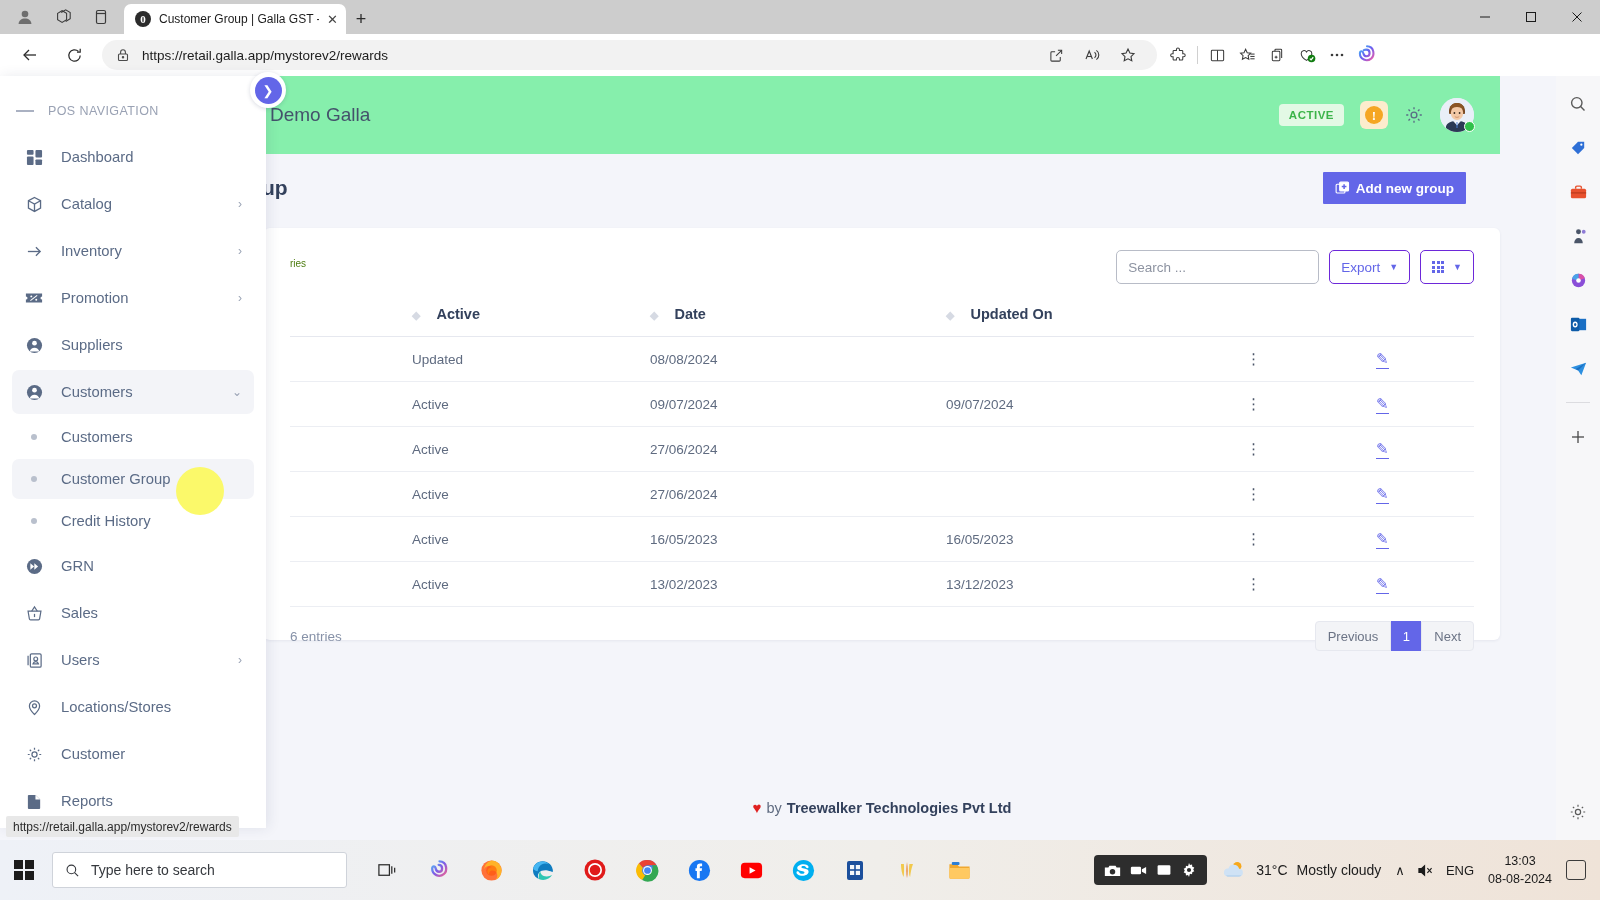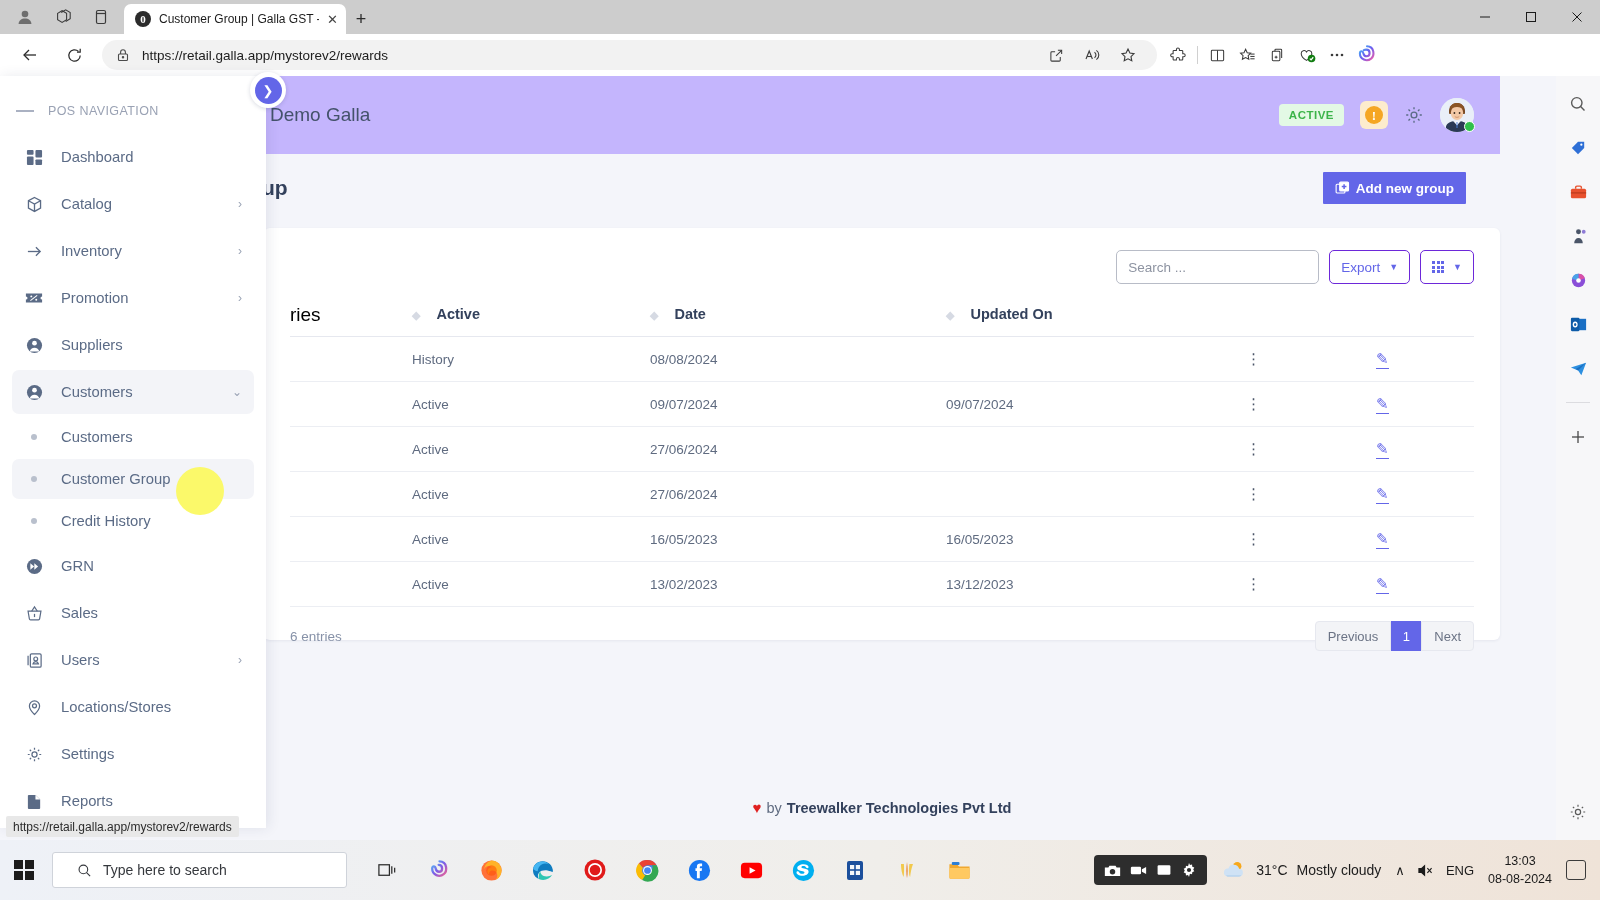--- a/index.html
+++ b/index.html
@@ -72,21 +72,21 @@
 
   
   .page {
     position: absolute; top: 76px; left: 0; width: 1556px; height: 764px;
     background: #f4f5fa; overflow: hidden;
   }
 
   
   .app-header {
     position: absolute; top: 0; left: 264px; width: 1236px; height: 78px;
-    background: #c4b5fd; display:flex; align-items:center; padding: 0 26px 0 0;
+    background: #86efac; display:flex; align-items:center; padding: 0 26px 0 0;
   }
   .store-title {
     font-size: 19px; color: #44526b; font-weight: 400; padding-left: 6px;
   }
   .hdr-right { margin-left:auto; display:flex; align-items:center; gap: 16px; }
   .badge-active {
     background: #e3f9e5; color: #3cb44a; font-size: 11.5px; font-weight: 700;
     letter-spacing: .5px; padding: 5px 10px; border-radius: 4px;
   }
   .warn-box {
@@ -120,21 +120,21 @@
     height: 32px; padding: 0 12px; font-size: 13.5px; font-weight:700;
     display:flex; align-items:center; gap: 6px; font-family: "Liberation Sans", sans-serif;
   }
 
   
   .card {
     position: absolute; top: 152px; left: 264px; width: 1236px; height: 412px;
     background: #ffffff; border-radius: 6px; box-shadow: 0 1px 3px rgba(30,40,80,.07);
   }
   .card-top { display:flex; align-items:flex-start; padding: 22px 26px 0 26px; height: 72px; }
-  .entries-label { font-size: 19px; color:#000000; padding-top: 8px; margin-top: 46px; }
+  .entries-label { font-size: 10px; color:#4d7c0f; padding-top: 8px; }
   .card-tools { margin-left:auto; display:flex; align-items:center; gap: 10px; }
   .search-input {
     width: 203px; height: 34px; border: 1px solid #b8bcc7; border-radius: 5px;
     padding: 0 11px; font-size: 13.5px; color:#33415c; outline:none;
     font-family: "Liberation Sans", sans-serif; background:#fff;
   }
   .search-input::placeholder { color:#8d93a1; }
   .btn-outline {
     height: 34px; border: 1px solid #6d28d9; border-radius: 5px; background:#fff;
     color:#6366e8; font-size: 13.5px; display:flex; align-items:center; gap: 9px;
@@ -238,21 +238,21 @@
   .taskbar {
     position:absolute; left:0; bottom:0; width: 1600px; height: 60px;
     background: linear-gradient(90deg,#eef1f7 0%,#f0eeea 55%,#efe3d8 100%);
     display:flex; align-items:center;
   }
   .start-btn { width: 48px; height: 60px; display:flex; align-items:center; justify-content:center; }
   .start-glyph { display:grid; grid-template-columns: repeat(2, 9px); grid-template-rows: repeat(2, 9px); gap: 2px; }
   .start-glyph i { background:#1b1b1b; display:block; width:9px; height:9px; }
   .tb-search {
     width: 295px; height: 36px; background:#fff; border:1px solid #cfd3da; border-radius: 3px;
-    display:flex; align-items:center; gap: 11px; padding: 0 24px; margin-left: 4px;
+    display:flex; align-items:center; gap: 11px; padding: 0 12px; margin-left: 4px;
   }
   .tb-search span { font-size: 14px; color:#35383d; }
   .tb-apps { display:flex; align-items:center; gap: 8px; margin-left: 18px; }
   .app-ico {
     width: 44px; height: 46px; display:flex; align-items:center; justify-content:center;
     position:relative;
   }
   .sysbox {
     margin-left:auto; display:flex; align-items:center; gap: 14px; padding-right: 14px;
   }
@@ -582,21 +582,21 @@
             <th>
               <span class="sort-ico">◆</span><span>Updated On</span>
             </th>
             <th></th>
             <th></th>
           </tr>
         </thead>
         <tbody>
           <tr>
             <td></td>
-            <td>History</td>
+            <td>Updated</td>
             <td>08/08/2024</td>
             <td></td>
             <td><span class="kebab">⋮</span></td>
             <td><span class="pencil">✎</span></td>
           </tr>
           <tr>
             <td></td>
             <td>Active</td>
             <td>09/07/2024</td>
             <td>09/07/2024</td>
@@ -797,21 +797,21 @@
     <span class="nav-label">Locations/Stores</span>
   </div>
 
   <div class="nav-item">
     <span class="nav-ico">
       <svg width="17" height="17" viewBox="0 0 18 18" fill="none" stroke="#5b6b86" stroke-width="1.3">
           <circle cx="9" cy="9" r="2.7"></circle>
           <path d="M9 1.9v2M9 14.1v2M16.1 9h-2M3.9 9h-2M14 4l-1.4 1.4M5.4 12.6L4 14M14 14l-1.4-1.4M5.4 5.4L4 4"></path>
         </svg>
     </span>
-    <span class="nav-label">Settings</span>
+    <span class="nav-label">Customer</span>
   </div>
 
   <div class="nav-item">
     <span class="nav-ico">
       <svg width="17" height="17" viewBox="0 0 18 18" fill="#5b6b86">
           <path d="M3 2h7l5 5v9a1 1 0 0 1-1 1H3a1 1 0 0 1-1-1V3a1 1 0 0 1 1-1z"></path>
           <path d="M10 2l5 5h-5z" fill="#fff"></path>
         </svg>
     </span>
     <span class="nav-label">Reports</span>

